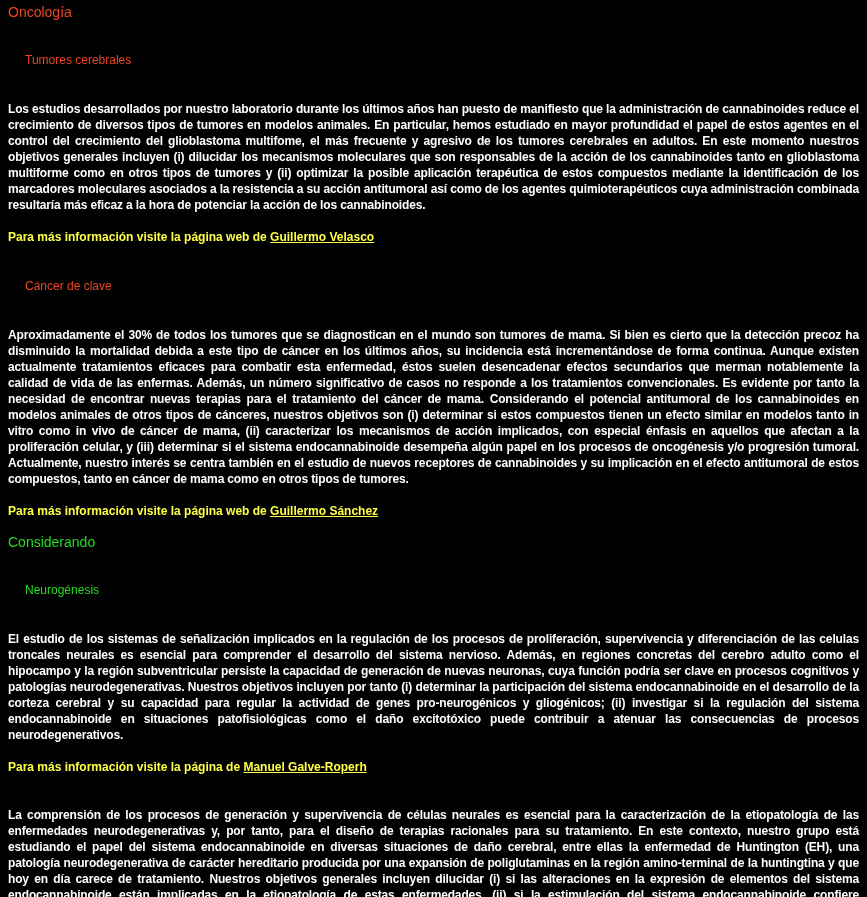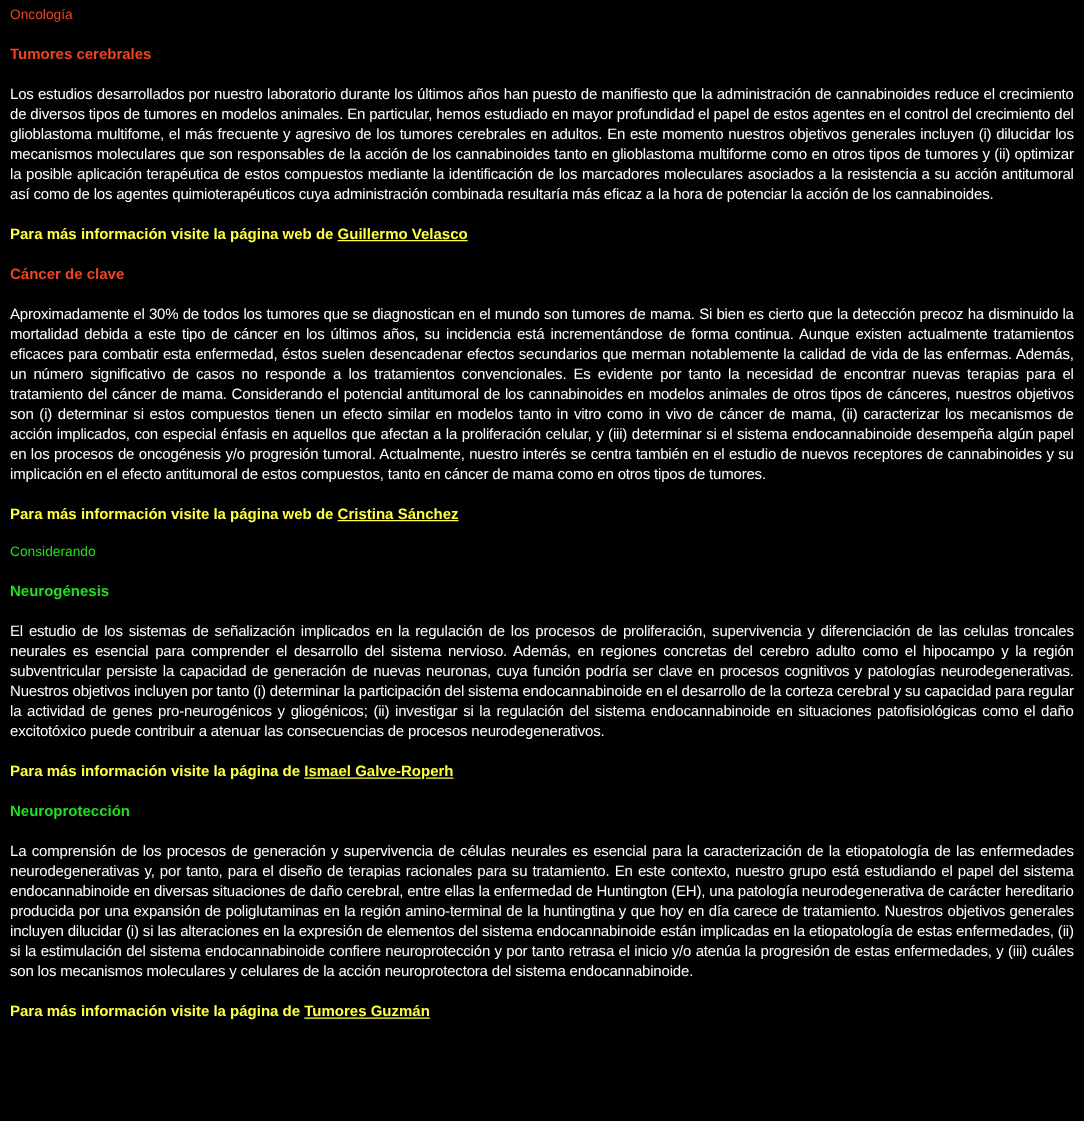--- a/index.html
+++ b/index.html
@@ -11,40 +11,41 @@
       width: 867px;
       height: 897px;
       overflow: hidden;
       font-family: "Liberation Sans", "DejaVu Sans", sans-serif;
       color: #ffffff;
     }
     .page {
       padding: 2px 8px 0 8px;
     }
     .section-title {
-      font-size: 11px;
+      font-size: 14px;
       font-weight: normal;
       margin: 0;
       line-height: 20px;
       height: 20px;
     }
     .onco { color: #ee4422; }
     .neuro { color: #22dd22; }
     .sub-title {
       font-size: 12px;
-      font-weight: bold;
-      margin: 0;
+      font-weight: normal;
+      margin: 17px;
       line-height: 16px;
     }
     .para {
       font-size: 12px;
       line-height: 16px;
       text-align: justify;
       margin: 0;
       letter-spacing: -0.15px;
+      font-weight: bold;
     }
     .more {
       font-size: 12px;
       font-weight: bold;
       color: #ffff44;
       line-height: 16px;
       margin: 0;
     }
     .more a {
       color: #ffff44;
@@ -63,32 +64,31 @@
   <div style="height:16px"></div>
   <p class="para">Los estudios desarrollados por nuestro laboratorio durante los últimos años han puesto de manifiesto que la administración de cannabinoides reduce el crecimiento de diversos tipos de tumores en modelos animales. En particular, hemos estudiado en mayor profundidad el papel de estos agentes en el control del crecimiento del glioblastoma multifome, el más frecuente y agresivo de los tumores cerebrales en adultos. En este momento nuestros objetivos generales incluyen (i) dilucidar los mecanismos moleculares que son responsables de la acción de los cannabinoides tanto en glioblastoma multiforme como en otros tipos de tumores y (ii) optimizar la posible aplicación terapéutica de estos compuestos mediante la identificación de los marcadores moleculares asociados a la resistencia a su acción antitumoral así como de los agentes quimioterapéuticos cuya administración combinada resultaría más eficaz a la hora de potenciar la acción de los cannabinoides.</p>
   <div style="height:16px"></div>
   <p class="more"><span>Para más información visite la página web de </span><a href="#">Guillermo Velasco</a></p>
   <div style="height:16px"></div>
 
   <h3 class="sub-title onco">Cáncer de clave</h3>
   <div style="height:16px"></div>
   <p class="para">Aproximadamente el 30% de todos los tumores que se diagnostican en el mundo son tumores de mama. Si bien es cierto que la detección precoz ha disminuido la mortalidad debida a este tipo de cáncer en los últimos años, su incidencia está incrementándose de forma continua. Aunque existen actualmente tratamientos eficaces para combatir esta enfermedad, éstos suelen desencadenar efectos secundarios que merman notablemente la calidad de vida de las enfermas. Además, un número significativo de casos no responde a los tratamientos convencionales. Es evidente por tanto la necesidad de encontrar nuevas terapias para el tratamiento del cáncer de mama. Considerando el potencial antitumoral de los cannabinoides en modelos animales de otros tipos de cánceres, nuestros objetivos son (i) determinar si estos compuestos tienen un efecto similar en modelos tanto in vitro como in vivo de cáncer de mama, (ii) caracterizar los mecanismos de acción implicados, con especial énfasis en aquellos que afectan a la proliferación celular, y (iii) determinar si el sistema endocannabinoide desempeña algún papel en los procesos de oncogénesis y/o progresión tumoral. Actualmente, nuestro interés se centra también en el estudio de nuevos receptores de cannabinoides y su implicación en el efecto antitumoral de estos compuestos, tanto en cáncer de mama como en otros tipos de tumores.</p>
   <div style="height:16px"></div>
-  <p class="more"><span>Para más información visite la página web de </span><a href="#">Cristina Sánchez</a></p>
+  <p class="more"><span>Para más información visite la página web de </span><a href="#">Guillermo Sánchez</a></p>
   <div style="height:13px"></div>
 
   <h2 class="section-title neuro">Considerando</h2>
   <div style="height:13px"></div>
 
   <h3 class="sub-title neuro">Neurogénesis</h3>
   <div style="height:16px"></div>
   <p class="para">El estudio de los sistemas de señalización implicados en la regulación de los procesos de proliferación, supervivencia y diferenciación de las celulas troncales neurales es esencial para comprender el desarrollo del sistema nervioso. Además, en regiones concretas del cerebro adulto como el hipocampo y la región subventricular persiste la capacidad de generación de nuevas neuronas, cuya función podría ser clave en procesos cognitivos y patologías neurodegenerativas. Nuestros objetivos incluyen por tanto (i) determinar la participación del sistema endocannabinoide en el desarrollo de la corteza cerebral y su capacidad para regular la actividad de genes pro-neurogénicos y gliogénicos; (ii) investigar si la regulación del sistema endocannabinoide en situaciones patofisiológicas como el daño excitotóxico puede contribuir a atenuar las consecuencias de procesos neurodegenerativos.</p>
   <div style="height:16px"></div>
-  <p class="more"><span>Para más información visite la página de </span><a href="#">Ismael Galve-Roperh</a></p>
+  <p class="more"><span>Para más información visite la página de </span><a href="#">Manuel Galve-Roperh</a></p>
   <div style="height:16px"></div>
 
-  <h3 class="sub-title neuro">Neuroprotección</h3>
   <div style="height:16px"></div>
   <p class="para">La comprensión de los procesos de generación y supervivencia de células neurales es esencial para la caracterización de la etiopatología de las enfermedades neurodegenerativas y, por tanto, para el diseño de terapias racionales para su tratamiento. En este contexto, nuestro grupo está estudiando el papel del sistema endocannabinoide en diversas situaciones de daño cerebral, entre ellas la enfermedad de Huntington (EH), una patología neurodegenerativa de carácter hereditario producida por una expansión de poliglutaminas en la región amino-terminal de la huntingtina y que hoy en día carece de tratamiento. Nuestros objetivos generales incluyen dilucidar (i) si las alteraciones en la expresión de elementos del sistema endocannabinoide están implicadas en la etiopatología de estas enfermedades, (ii) si la estimulación del sistema endocannabinoide confiere neuroprotección y por tanto retrasa el inicio y/o atenúa la progresión de estas enfermedades, y (iii) cuáles son los mecanismos moleculares y celulares de la acción neuroprotectora del sistema endocannabinoide.</p>
   <div style="height:16px"></div>
   <p class="more"><span>Para más información visite la página de </span><a href="#">Tumores Guzmán</a></p>
 
 </div>
 
 </body></html>

